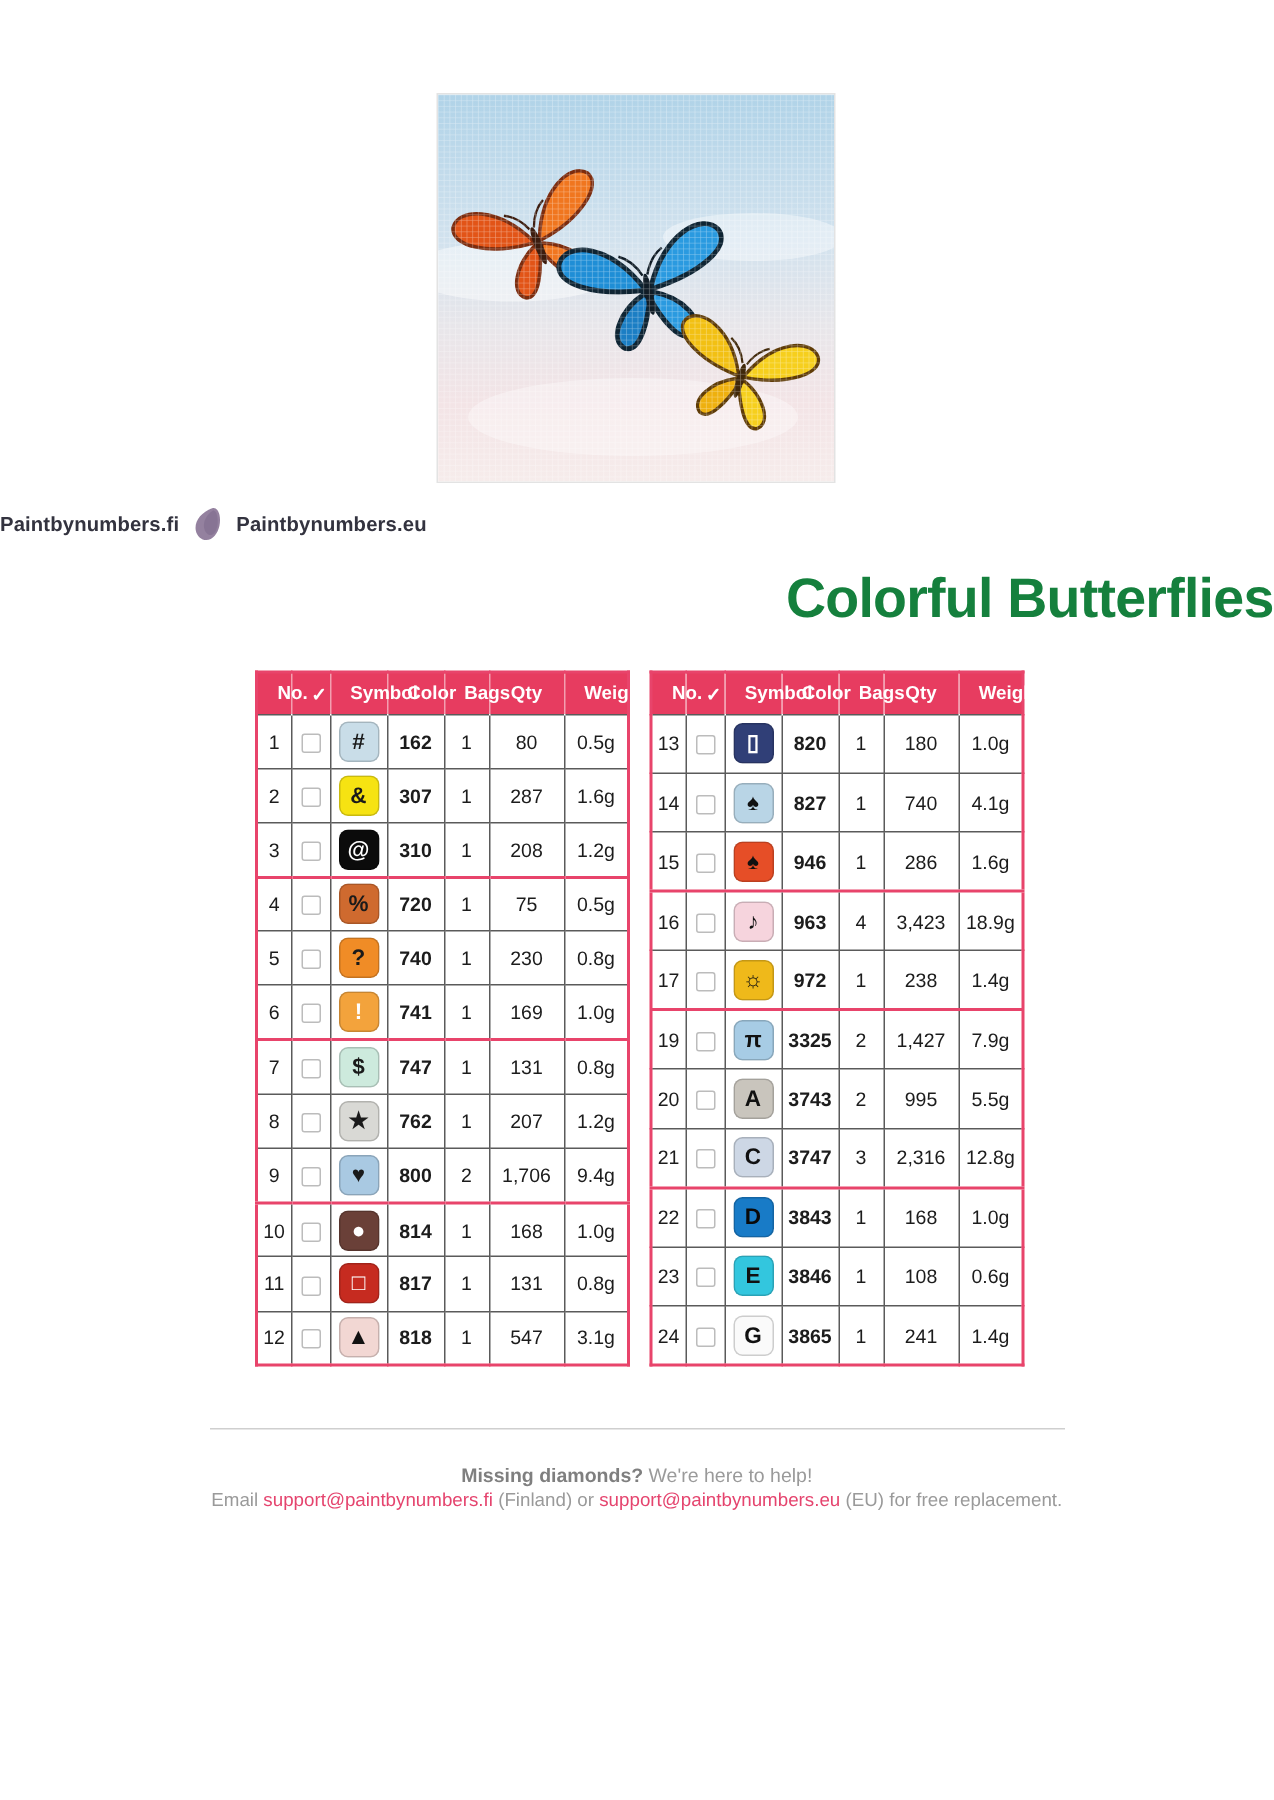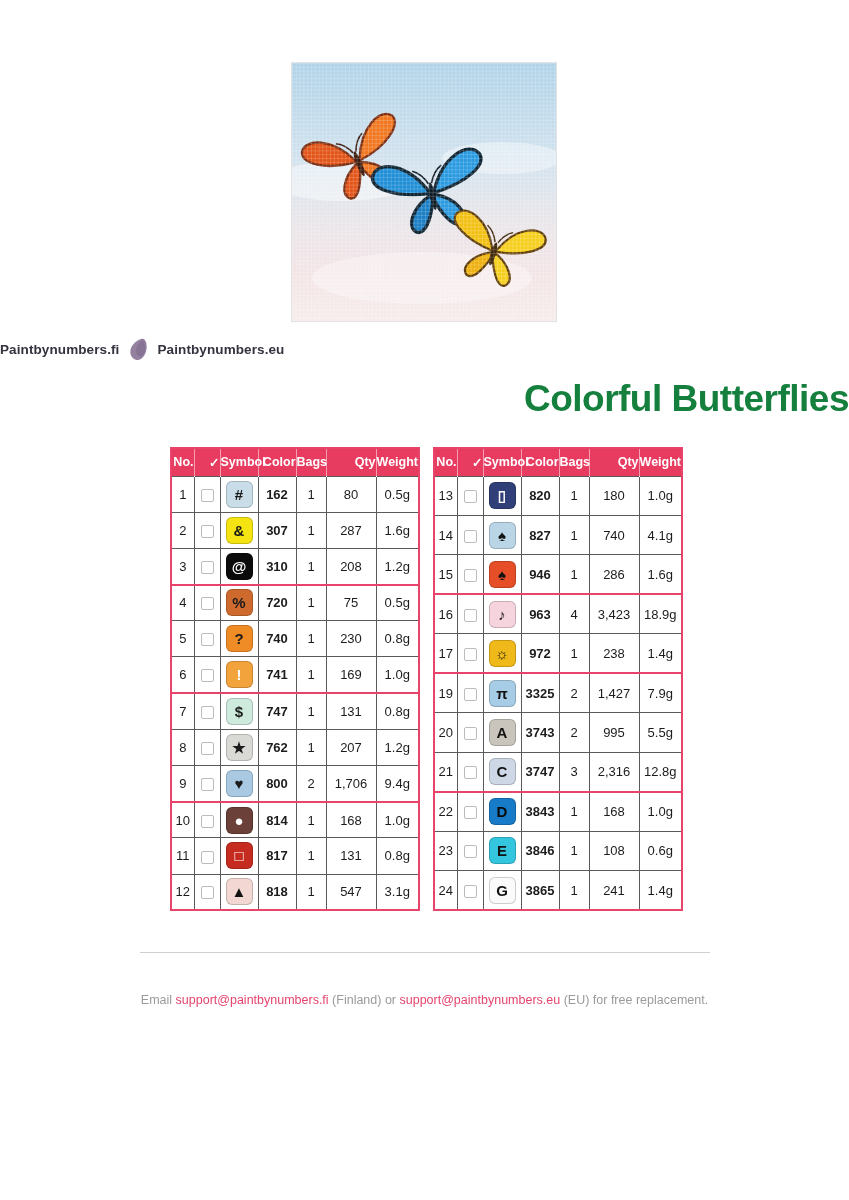--- a/index.html
+++ b/index.html
@@ -40,22 +40,22 @@
   .tables {
     position:absolute; left:170px; top:447px;
     display:flex; gap:13px;
   }
   table.color-table {
     border-collapse:collapse; table-layout:fixed; width:248px;
     border:2.5px solid #e8446b; background:#fff;
   }
   table.color-table th {
     background:#e73c60; color:#fff; font-size:12.5px; font-weight:700;
-    height:28px; text-align:right; border-left:1px solid rgba(255,255,255,.5);
-    padding:0 0;
+    height:28px; text-align:center; border-left:1px solid rgba(255,255,255,.5);
+    padding:0 13px;
   }
   table.color-table th:first-child { border-left:none; }
   table.color-table td {
     border:1px solid #5a5a5a; text-align:center; vertical-align:middle;
     height:36.2px; font-size:13px; color:#1c1c1c; padding:0;
   }
   table.color-table tr.group-start td { border-top:2.5px solid #e8446b; }
   table.color-table td.c-color { font-weight:700; }
   table.color-table col.w-no    { width:23px; }
   table.color-table col.w-check { width:26px; }
@@ -419,15 +419,16 @@
             <td class="c-color">3865</td>
             <td>1</td>
             <td>241</td>
             <td>1.4g</td>
           </tr>
         </tbody>
       </table>
   </div>
 
   <div class="divider"></div>
+  <div class="footer-line1"><b>Missing diamonds?</b><span> We're here to help!</span></div>
   <div class="footer-line2"><span>Email </span><a>support@paintbynumbers.fi</a><span> (Finland) or </span><a>support@paintbynumbers.eu</a><span> (EU) for free replacement.</span></div>
 
 </div>
 
 </body></html>

